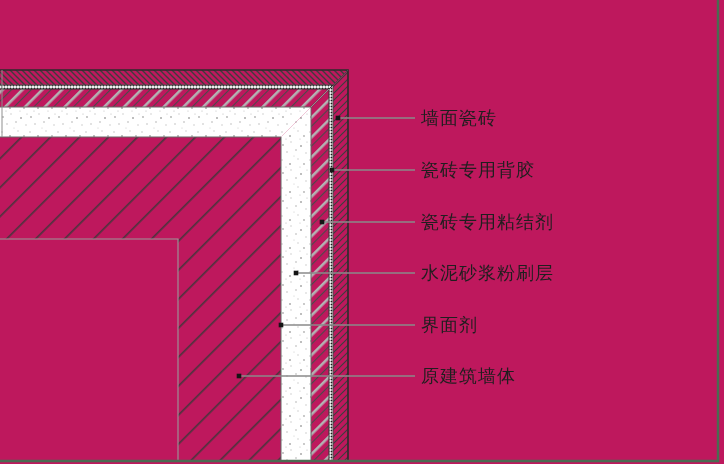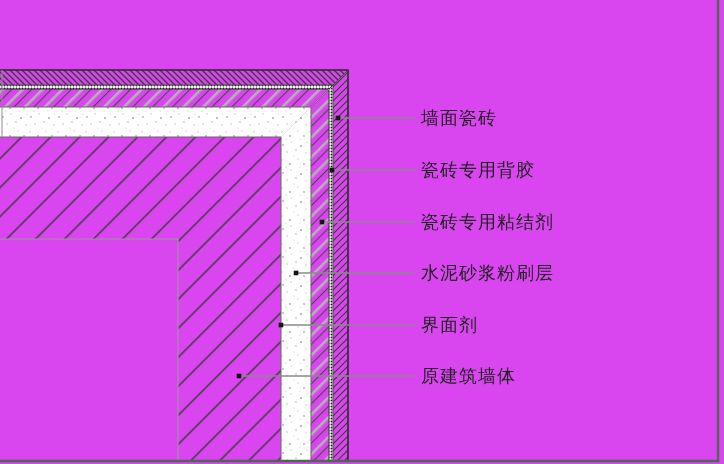--- a/index.html
+++ b/index.html
@@ -1,19 +1,19 @@
 <!DOCTYPE html>
 <html><head>
 <meta charset="utf-8">
 <style>
   html,body{margin:0;padding:0;background:#ffffff;}
   .canvas{
     position:relative;
     width:724px;height:464px;
-    background:#d946ef;
+    background:#be185d;
     overflow:hidden;
     font-family:"Liberation Serif","DejaVu Serif",serif;
   }
   svg{display:block;}
   text.callout{
     font-family:"Liberation Serif","DejaVu Serif",serif;
     font-size:18px;
     letter-spacing:1px;
   }
 </style>

